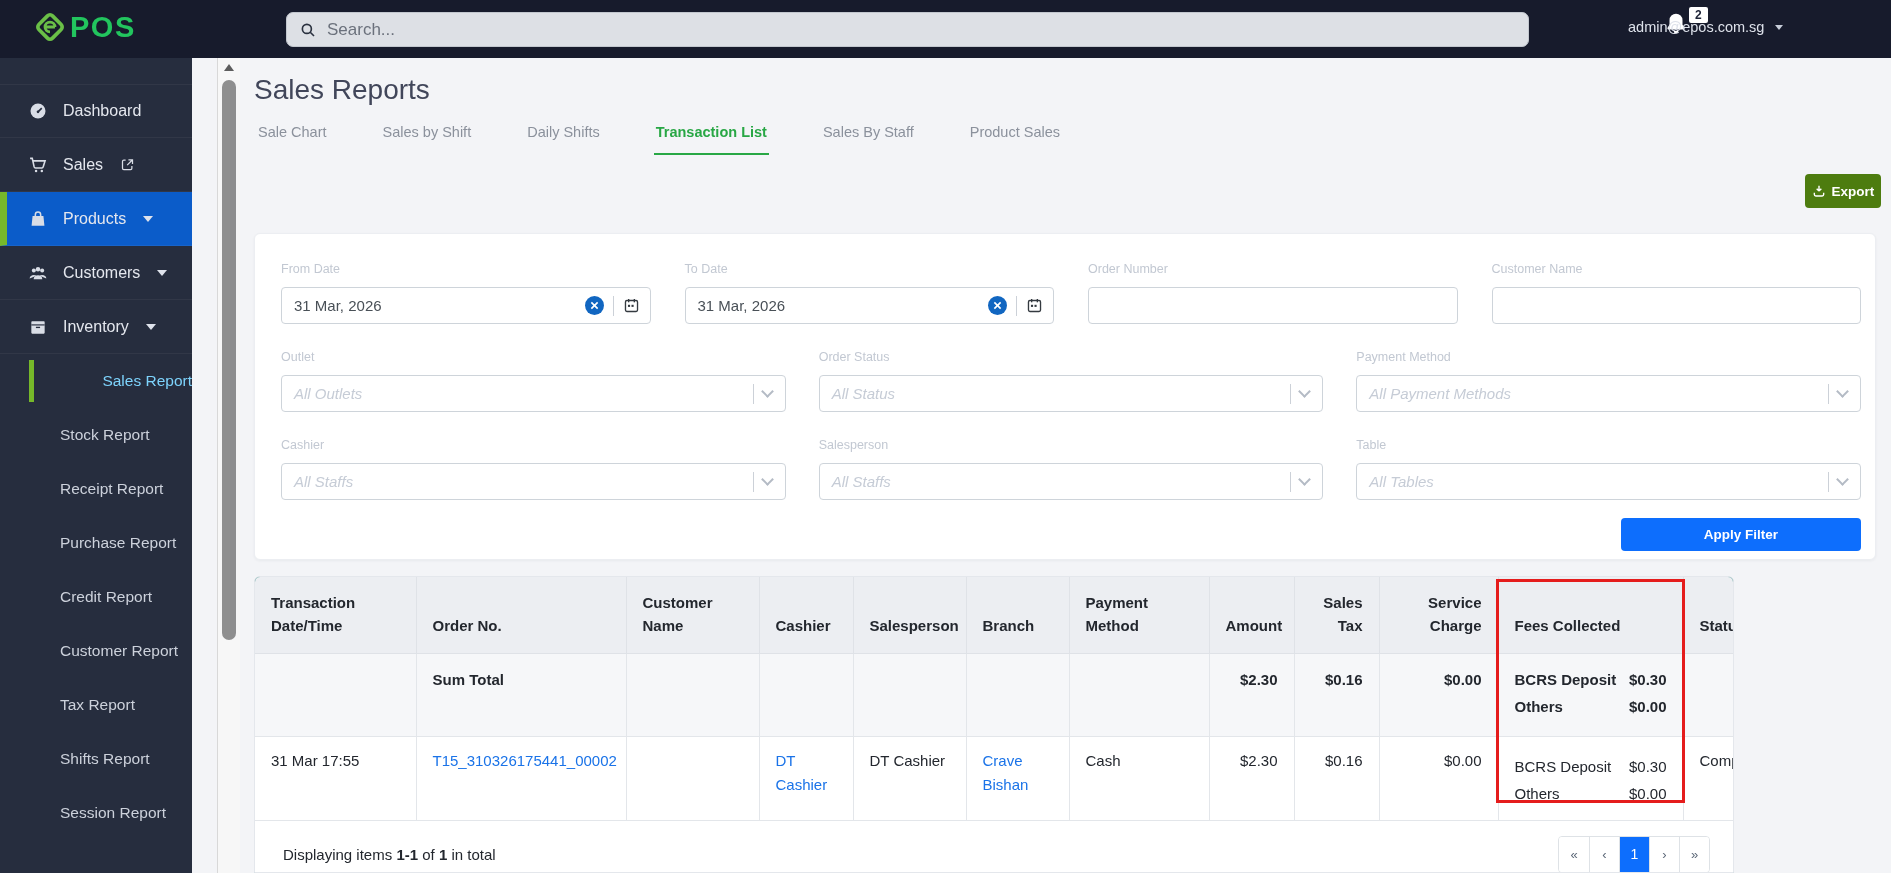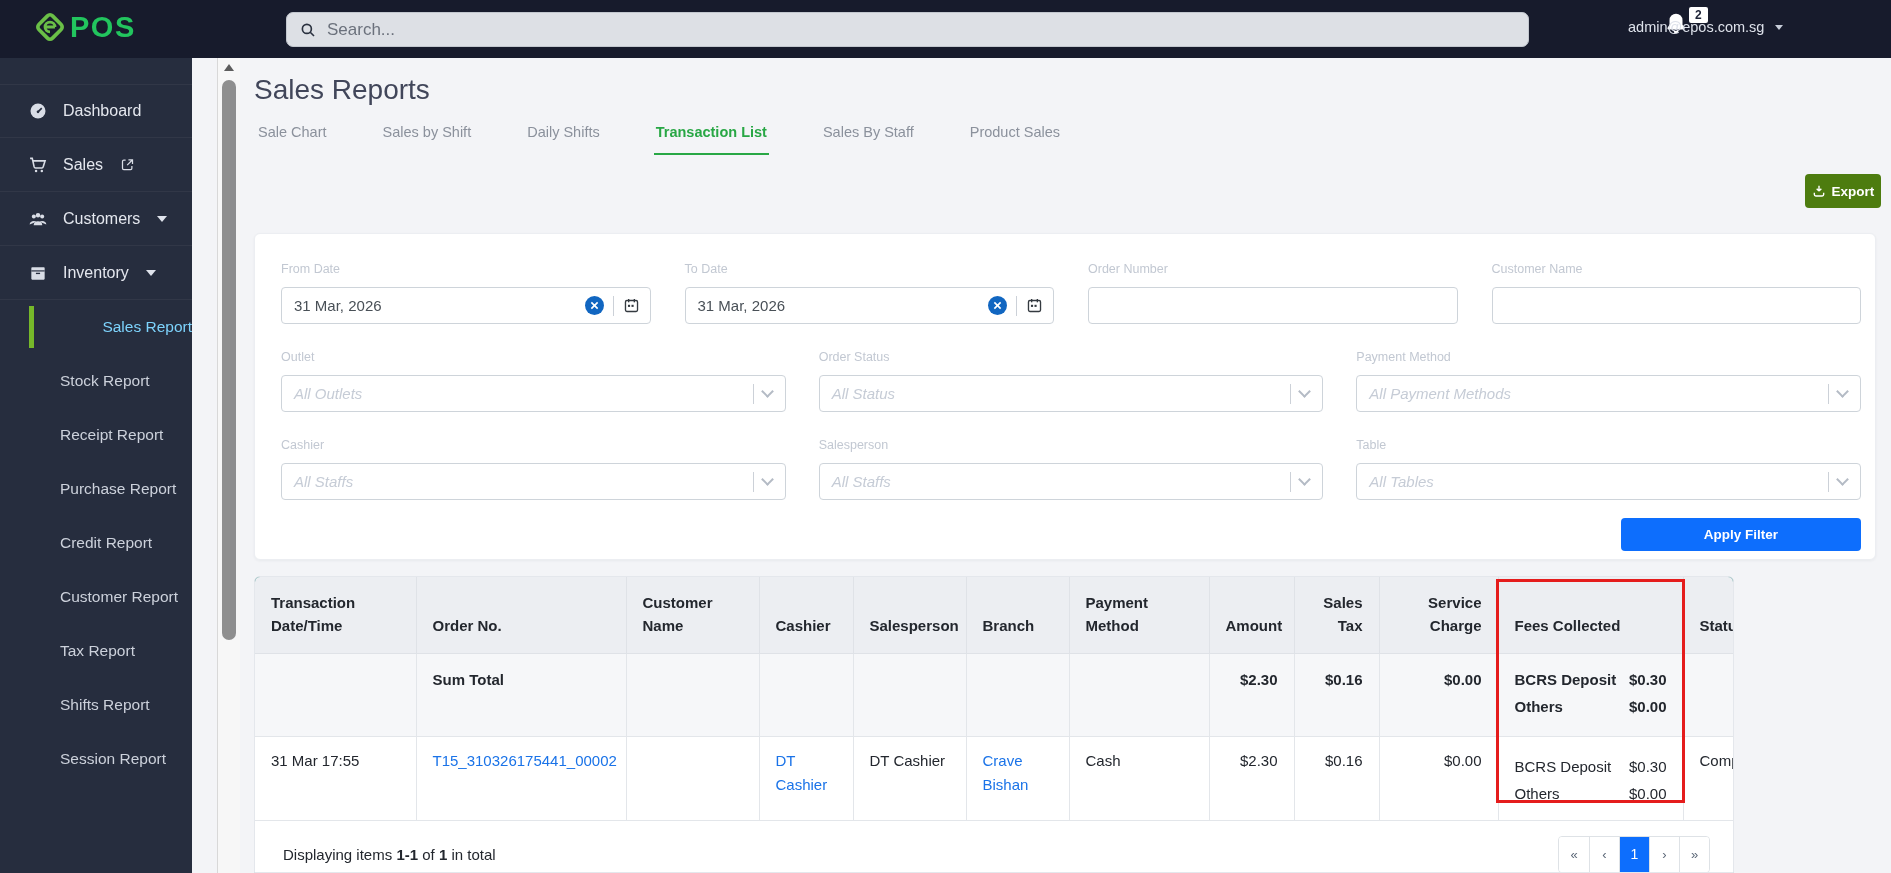--- a/index.html
+++ b/index.html
@@ -162,20 +162,30 @@
           <circle cx="9.7" cy="19.2" r="1.5" fill="currentColor"></circle>
           <circle cx="16.6" cy="19.2" r="1.5" fill="currentColor"></circle>
         </svg>
     </span>
     <span>Sales</span>
     <span class="ext-icon">
       <svg width="15" height="15" viewBox="0 0 24 24">
           <path d="M13.5 4.5H20V11M20 4.5 11.5 13M9 5H6a2 2 0 0 0-2 2v11a2 2 0 0 0 2 2h11a2 2 0 0 0 2-2v-3.5" fill="none" stroke="currentColor" stroke-width="2"></path>
         </svg>
     </span>
+  </div>
+  <div class="side-item active">
+    <span class="side-icon">
+      <svg width="20" height="20" viewBox="0 0 24 24">
+          <path d="M5.5 8.5h13l1.2 11.5H4.3L5.5 8.5z" fill="currentColor"></path>
+          <path d="M8.8 10V6.8a3.2 3.2 0 0 1 6.4 0V10" fill="none" stroke="currentColor" stroke-width="1.8"></path>
+        </svg>
+    </span>
+    <span>Products</span>
+    <span class="tri-down"></span>
   </div>
   <div class="side-item">
     <span class="side-icon">
       <svg width="20" height="20" viewBox="0 0 24 24">
           <circle cx="7" cy="9" r="2.4" fill="currentColor"></circle>
           <circle cx="17" cy="9" r="2.4" fill="currentColor"></circle>
           <circle cx="12" cy="7.6" r="2.7" fill="currentColor"></circle>
           <path d="M2 18.5c0-2.6 2.3-4.2 5-4.2 1.2 0 2.3.3 3.1.9" fill="currentColor"></path>
           <path d="M22 18.5c0-2.6-2.3-4.2-5-4.2-1.2 0-2.3.3-3.1.9" fill="currentColor"></path>
           <path d="M6.8 19.5c0-2.9 2.3-4.7 5.2-4.7s5.2 1.8 5.2 4.7z" fill="currentColor"></path>

